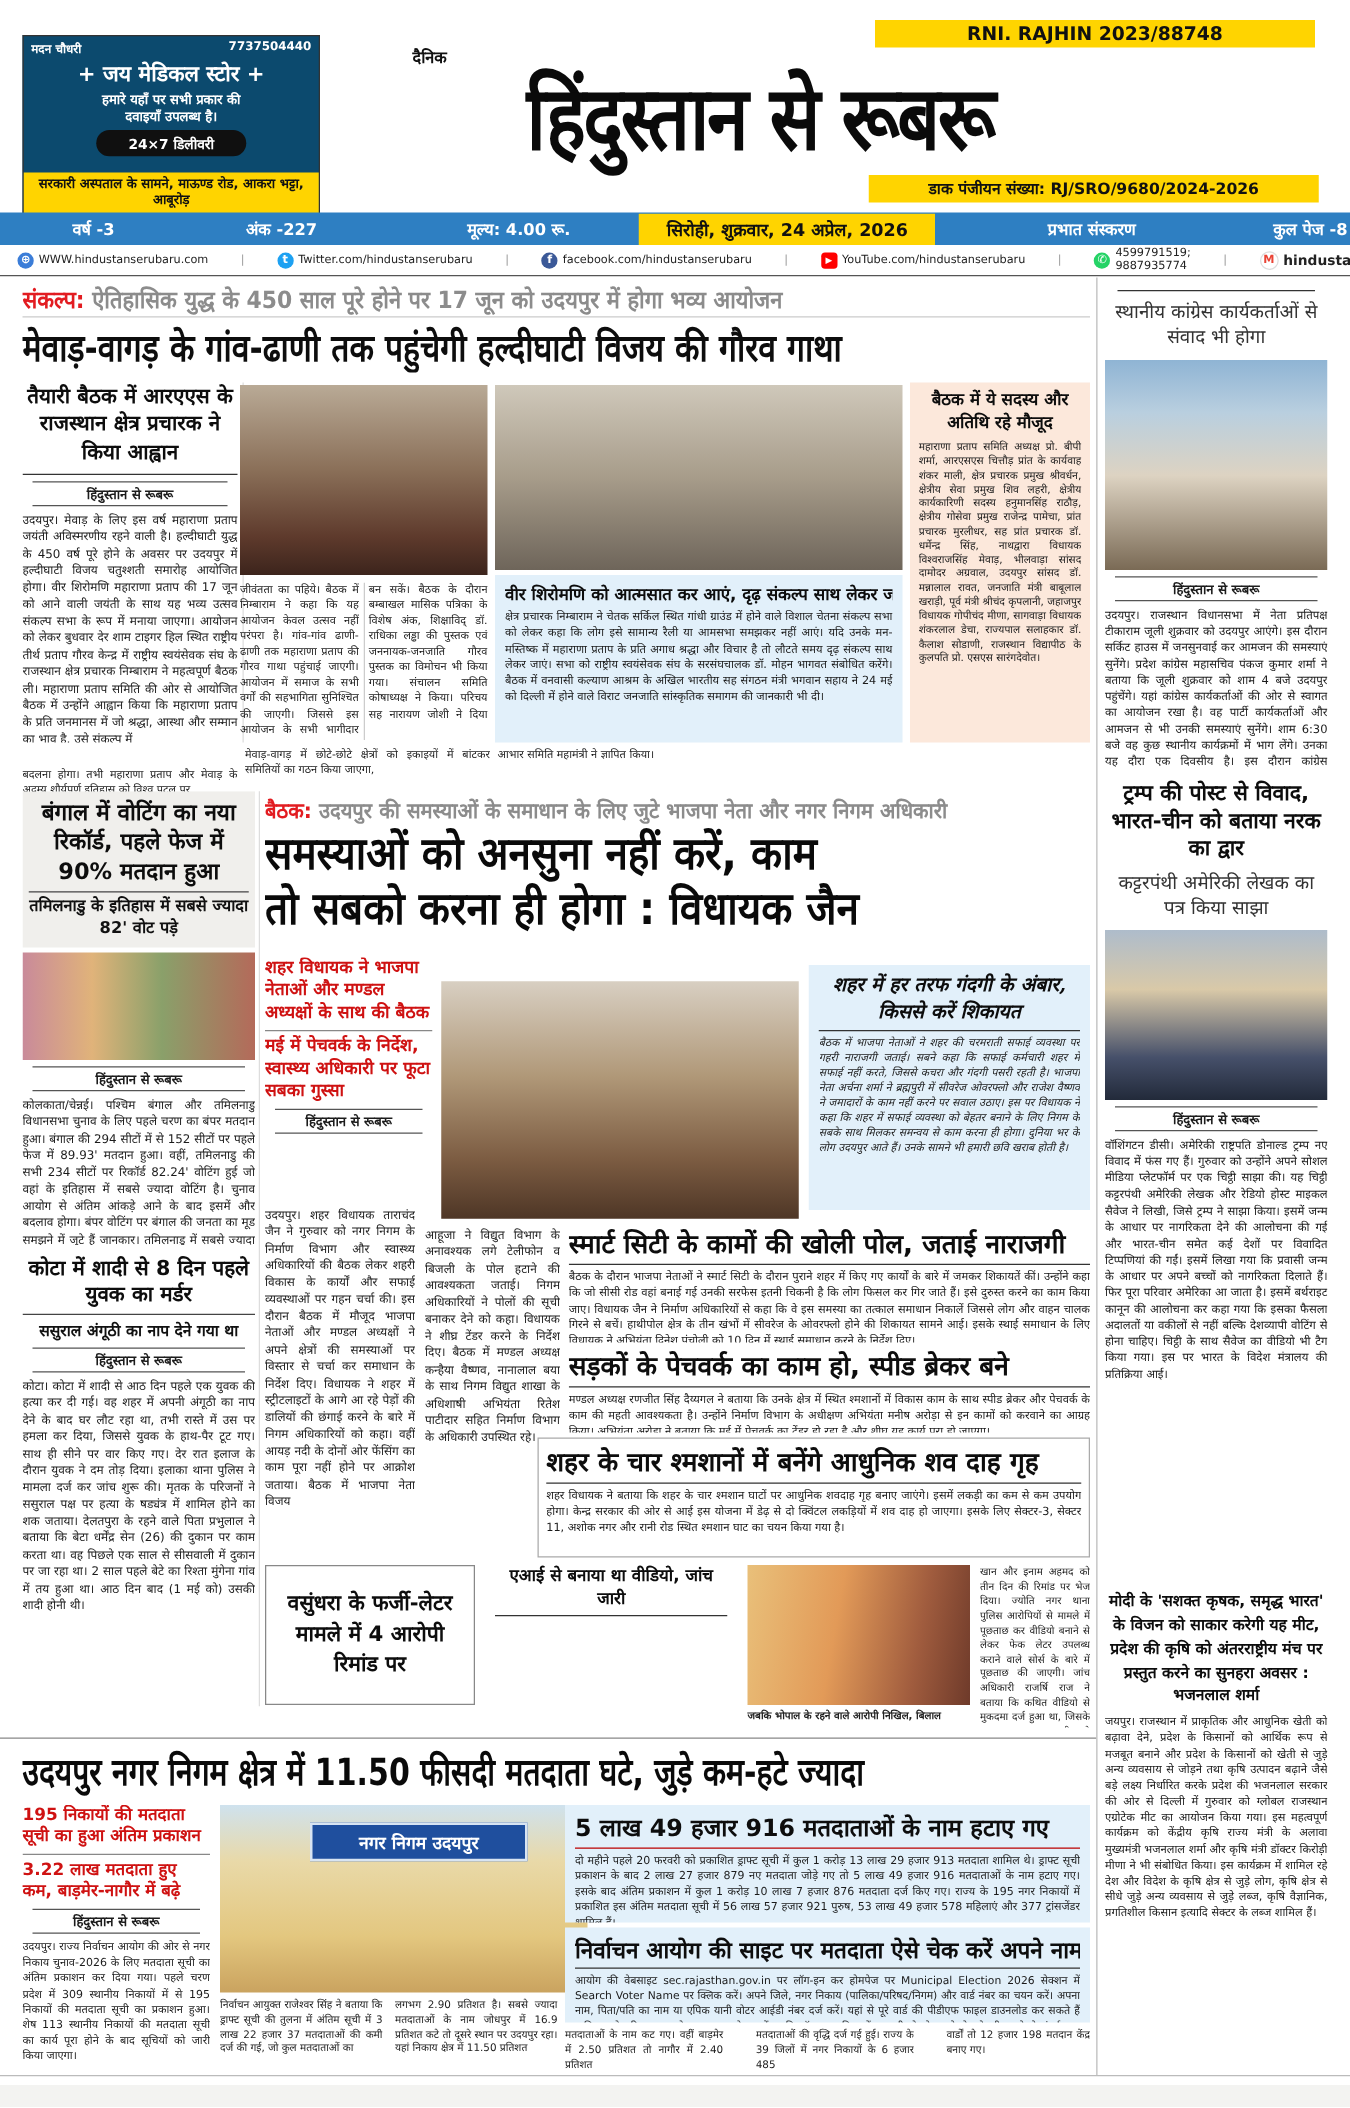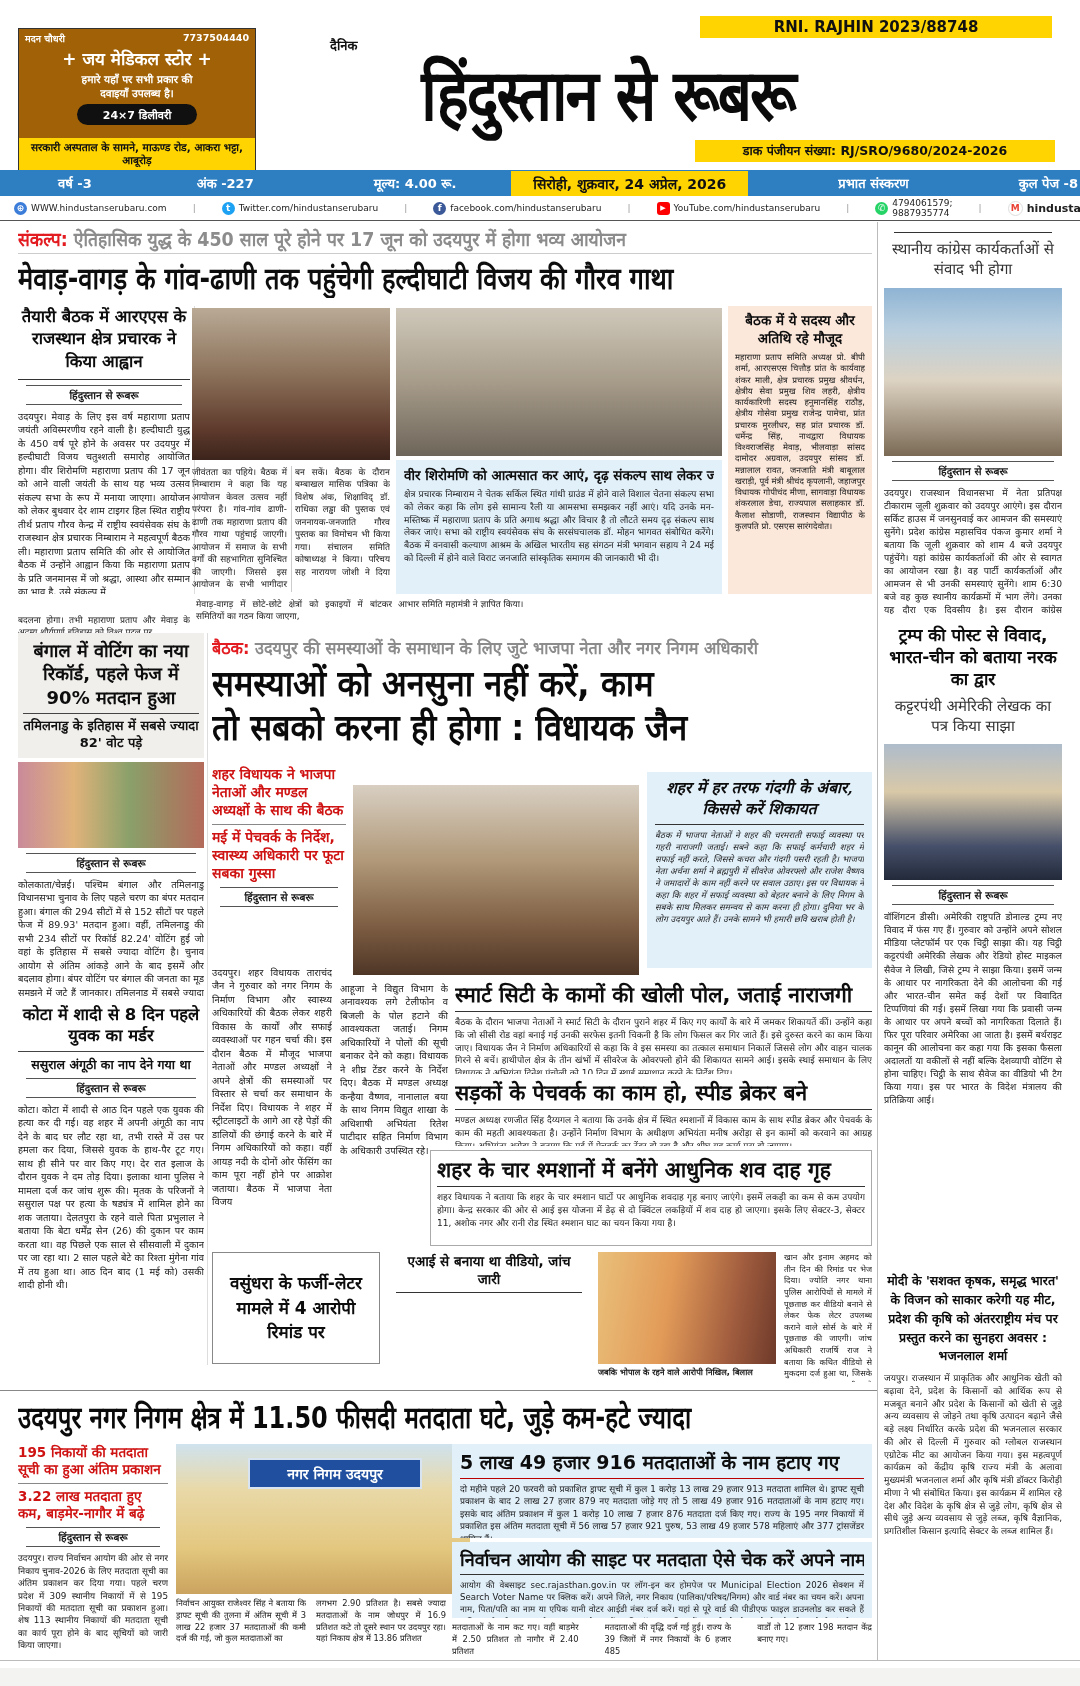--- a/index.html
+++ b/index.html
@@ -20,21 +20,21 @@
   .vline{position:absolute;width:0;border-left:1px solid #bbb;}
   .hline{position:absolute;height:0;border-top:1px solid #aaa;}
   .icon{display:inline-flex;align-items:center;justify-content:center;width:13px;height:13px;
         border-radius:50%;color:#fff;font-size:9px;font-weight:bold;margin-right:4px;flex:none;}
 </style>
 </head>
 <body>
 
 <div id="page">
 
-  <div class="abs" style="left:18px;top:28px;width:236px;height:142px;background:#a16207;border:1.5px solid #333;">
+  <div class="abs" style="left:18px;top:28px;width:236px;height:142px;background:#0c4a6e;border:1.5px solid #333;">
     <div style="display:flex;justify-content:space-between;color:#fff;font-size:9.5px;font-weight:bold;padding:3px 6px 0 6px;">
       <span>मदन चौधरी</span>
       <span>7737504440</span>
     </div>
     <div class="c" style="color:#fff;font-weight:bold;font-size:17px;margin-top:2px;">+ जय मेडिकल स्टोर +</div>
     <div class="c" style="color:#fff;font-weight:bold;font-size:10.5px;margin-top:2px;">हमारे यहाँ पर सभी प्रकार की</div>
     <div class="c" style="color:#fff;font-weight:bold;font-size:10.5px;">दवाइयाँ उपलब्ध है।</div>
     <div class="c" style="margin:4px auto 0 auto;width:120px;background:#101010;color:#fff;font-weight:bold;font-size:11px;border-radius:11px;padding:3px 0;">24×7 डिलीवरी</div>
     <div class="c" style="position:absolute;bottom:0;left:0;right:0;background:#ffd400;color:#111;font-weight:bold;font-size:10.5px;padding:3px 4px;line-height:1.3;">सरकारी अस्पताल के सामने, माऊण्ड रोड, आकरा भट्टा, आबूरोड़</div>
   </div>
@@ -71,21 +71,21 @@
         <span>facebook.com/hindustanserubaru</span>
       </span>
     <span style="margin-left:26px;color:#999;">|</span>
     <span style="margin-left:26px;display:flex;align-items:center;">
         <span class="icon" style="background:#f00;border-radius:3px;font-size:7px;">▶</span>
         <span>YouTube.com/hindustanserubaru</span>
       </span>
     <span style="margin-left:26px;color:#999;">|</span>
     <span style="margin-left:26px;display:flex;align-items:center;">
         <span class="icon" style="background:#25d366;">✆</span>
-        <span>4794061579; 9887935774</span>
+        <span>4599791519; 9887935774</span>
       </span>
     <span style="margin-left:26px;color:#999;">|</span>
     <span style="margin-left:26px;display:flex;align-items:center;font-size:11px;font-weight:bold;">
         <span class="icon" style="background:#fff;color:#ea4335;border:1px solid #ddd;">M</span>
         <span>hindustanserubaru@gmail.com</span>
       </span>
   </div>
 
   <div class="abs" style="left:18px;top:226px;width:856px;font-weight:bold;font-size:19px;white-space:nowrap;overflow:hidden;transform:scaleX(0.92);transform-origin:left;">
     <span style="color:#e21c21;">संकल्प:</span>
@@ -194,21 +194,21 @@
     <div class="redsub" style="font-size:13.5px;">3.22 लाख मतदाता हुए कम, बाड़मेर-नागौर में बढ़े</div>
     <div class="byline">हिंदुस्तान से रूबरू</div>
     <div class="bodytxt" style="font-size:8.8px;">उदयपुर। राज्य निर्वाचन आयोग की ओर से नगर निकाय चुनाव-2026 के लिए मतदाता सूची का अंतिम प्रकाशन कर दिया गया। पहले चरण प्रदेश में 309 स्थानीय निकायों में से 195 निकायों की मतदाता सूची का प्रकाशन हुआ। शेष 113 स्थानीय निकायों की मतदाता सूची का कार्य पूरा होने के बाद सूचियों को जारी किया जाएगा।</div>
   </div>
 
   <div class="abs photo" style="left:176px;top:1444px;width:270px;height:150px;background:linear-gradient(180deg,#cfe2ee 0%,#e9d9a8 30%,#e3c77f 70%,#caa35f 100%);padding-left:24px;">
     <div style="margin:14px auto 0 auto;width:170px;background:#1f4f9e;color:#fff;font-weight:bold;font-size:14px;text-align:center;padding:4px 0;border:2px solid #d8e4f2;">नगर निगम उदयपुर</div>
   </div>
   <div class="abs" style="left:176px;top:1598px;width:270px;height:56px;display:flex;gap:10px;">
     <div class="bodytxt" style="width:130px;font-size:8.3px;">निर्वाचन आयुक्त राजेश्वर सिंह ने बताया कि ड्राफ्ट सूची की तुलना में अंतिम सूची में 3 लाख 22 हजार 37 मतदाताओं की कमी दर्ज की गई, जो कुल मतदाताओं का</div>
-    <div class="bodytxt" style="width:130px;font-size:8.3px;">लगभग 2.90 प्रतिशत है। सबसे ज्यादा मतदाताओं के नाम जोधपुर में 16.9 प्रतिशत कटे तो दूसरे स्थान पर उदयपुर रहा। यहां निकाय क्षेत्र में 13.86 प्रतिशत</div>
+    <div class="bodytxt" style="width:130px;font-size:8.3px;">लगभग 2.90 प्रतिशत है। सबसे ज्यादा मतदाताओं के नाम जोधपुर में 16.9 प्रतिशत कटे तो दूसरे स्थान पर उदयपुर रहा। यहां निकाय क्षेत्र में 11.50 प्रतिशत</div>
   </div>
 
   <div class="abs" style="left:452px;top:1444px;width:420px;height:94px;background:#e2f0fa;padding:5px 8px;box-sizing:border-box;overflow:hidden;">
     <div class="secthead" style="font-size:19px;border-color:#b00;">5 लाख 49 हजार 916 मतदाताओं के नाम हटाए गए</div>
     <div class="bodytxt" style="font-size:8.8px;">दो महीने पहले 20 फरवरी को प्रकाशित ड्राफ्ट सूची में कुल 1 करोड़ 13 लाख 29 हजार 913 मतदाता शामिल थे। ड्राफ्ट सूची प्रकाशन के बाद 2 लाख 27 हजार 879 नए मतदाता जोड़े गए तो 5 लाख 49 हजार 916 मतदाताओं के नाम हटाए गए। इसके बाद अंतिम प्रकाशन में कुल 1 करोड़ 10 लाख 7 हजार 876 मतदाता दर्ज किए गए। राज्य के 195 नगर निकायों में प्रकाशित इस अंतिम मतदाता सूची में 56 लाख 57 हजार 921 पुरुष, 53 लाख 49 हजार 578 महिलाएं और 377 ट्रांसजेंडर शामिल हैं।</div>
   </div>
   <div class="abs" style="left:452px;top:1542px;width:420px;height:76px;background:#e2f0fa;padding:5px 8px;box-sizing:border-box;overflow:hidden;">
     <div class="secthead" style="font-size:18px;">निर्वाचन आयोग की साइट पर मतदाता ऐसे चेक करें अपने नाम को</div>
     <div class="bodytxt" style="font-size:8.6px;">आयोग की वेबसाइट sec.rajasthan.gov.in पर लॉग-इन कर होमपेज पर Municipal Election 2026 सेक्शन में Search Voter Name पर क्लिक करें। अपने जिले, नगर निकाय (पालिका/परिषद/निगम) और वार्ड नंबर का चयन करें। अपना नाम, पिता/पति का नाम या एपिक यानी वोटर आईडी नंबर दर्ज करें। यहां से पूरे वार्ड की पीडीएफ फाइल डाउनलोड कर सकते हैं ताकि अपने परिवार का ब्योरा एक साथ देख सकें। यदि ऑनलाइन दिक्कतें आ रही हो तो अपने क्षेत्र के बीएलओ से संपर्क कर ऑफलाइन लिस्ट चेक करें।</div>
   </div>

